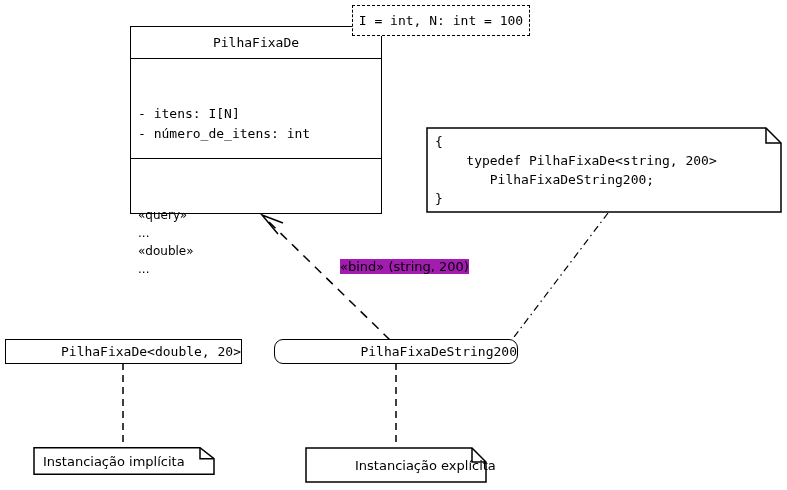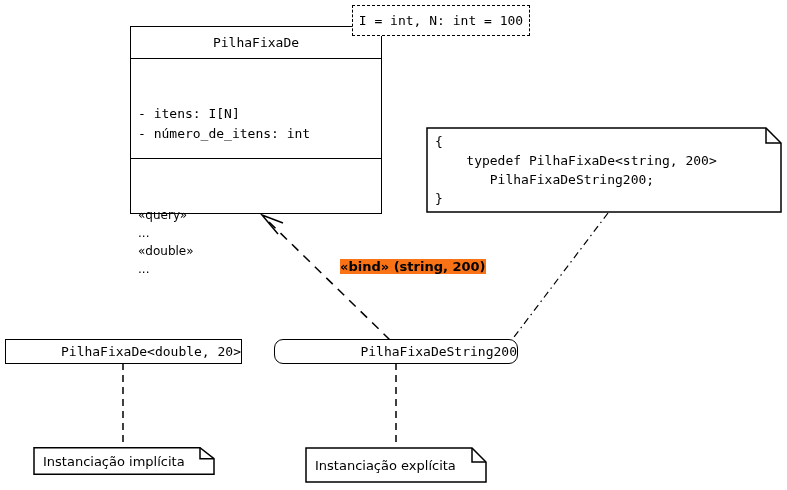--- a/index.html
+++ b/index.html
@@ -138,23 +138,22 @@
     white-space: pre;
   }
 
   
   .edge-label {
     position: absolute;
     font-family: "DejaVu Sans", sans-serif;
     font-size: 13px;
     color: #000000;
     white-space: pre;
-    background: #f97316;
+    background: #a21caf;
     z-index: 6;
-    font-weight: bold;
   }
 </style>
 </head>
 <body>
 
 <div id="canvas">
 
   <svg id="edges" viewBox="0 0 787 490" xmlns="http://www.w3.org/2000/svg">
 
     <g>
@@ -223,21 +222,21 @@
   <div class="node note" style="left:33px; top:447px; width:182px; height:28px;">
     <svg viewBox="0 0 182 36" preserveAspectRatio="none">
       <path d="M 1,1 L 167,1 L 181,15 L 181,35 L 1,35 Z" fill="#ffffff" stroke="#000000" stroke-width="1.5" vector-effect="non-scaling-stroke"></path>
       <path d="M 167,1 L 167,15 L 181,15" fill="none" stroke="#000000" stroke-width="1.5" vector-effect="non-scaling-stroke"></path>
     </svg>
     <div class="note-text">
       <div class="note-label">Instanciação implícita</div>
     </div>
   </div>
 
-  <div class="node note" style="left:305px; top:447px; width:182px; height:36px;">
+  <div class="node note" style="left:305px; top:447px; width:182px; height:36px;padding-left:40px;">
     <svg viewBox="0 0 182 36" preserveAspectRatio="none">
       <path d="M 1,1 L 167,1 L 181,15 L 181,35 L 1,35 Z" fill="#ffffff" stroke="#000000" stroke-width="1.5" vector-effect="non-scaling-stroke"></path>
       <path d="M 167,1 L 167,15 L 181,15" fill="none" stroke="#000000" stroke-width="1.5" vector-effect="non-scaling-stroke"></path>
     </svg>
     <div class="note-text">
       <div class="note-label">Instanciação explícita</div>
     </div>
   </div>
 
 </div>

